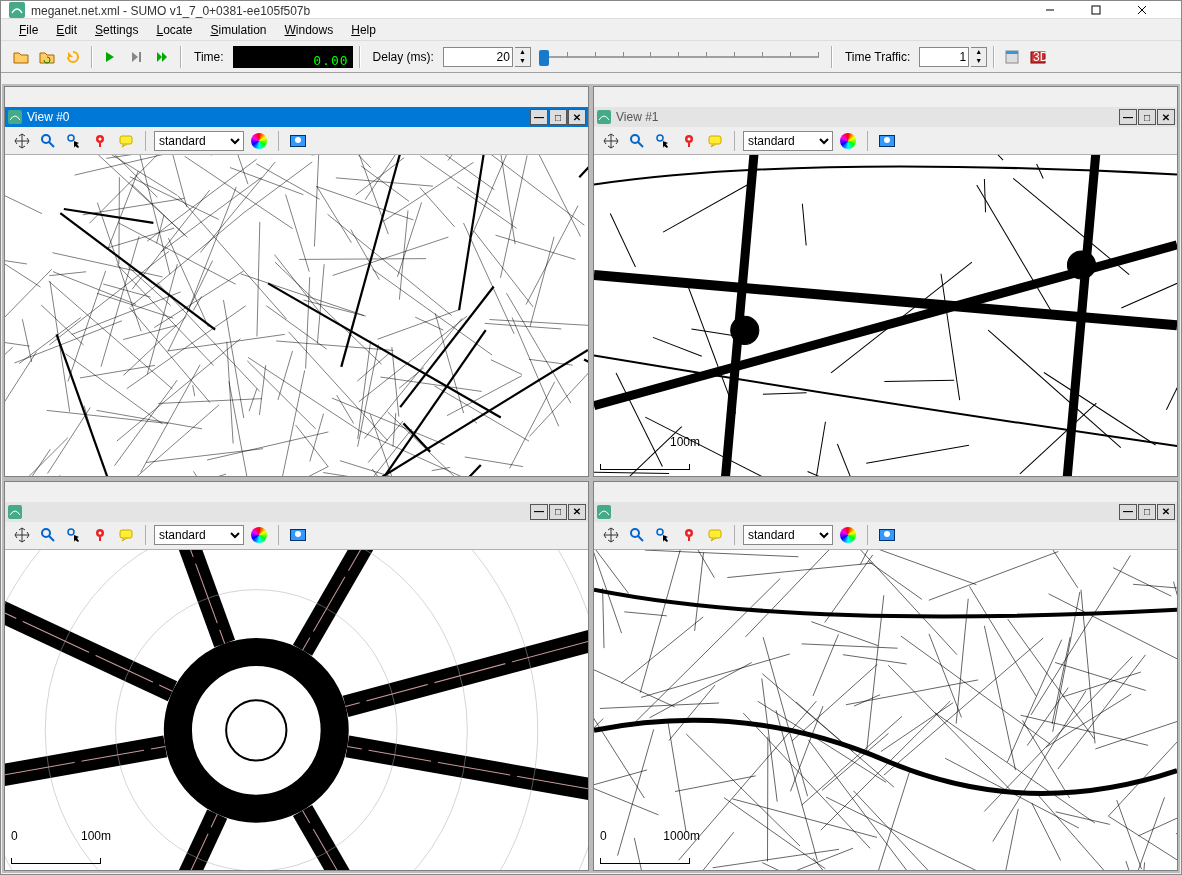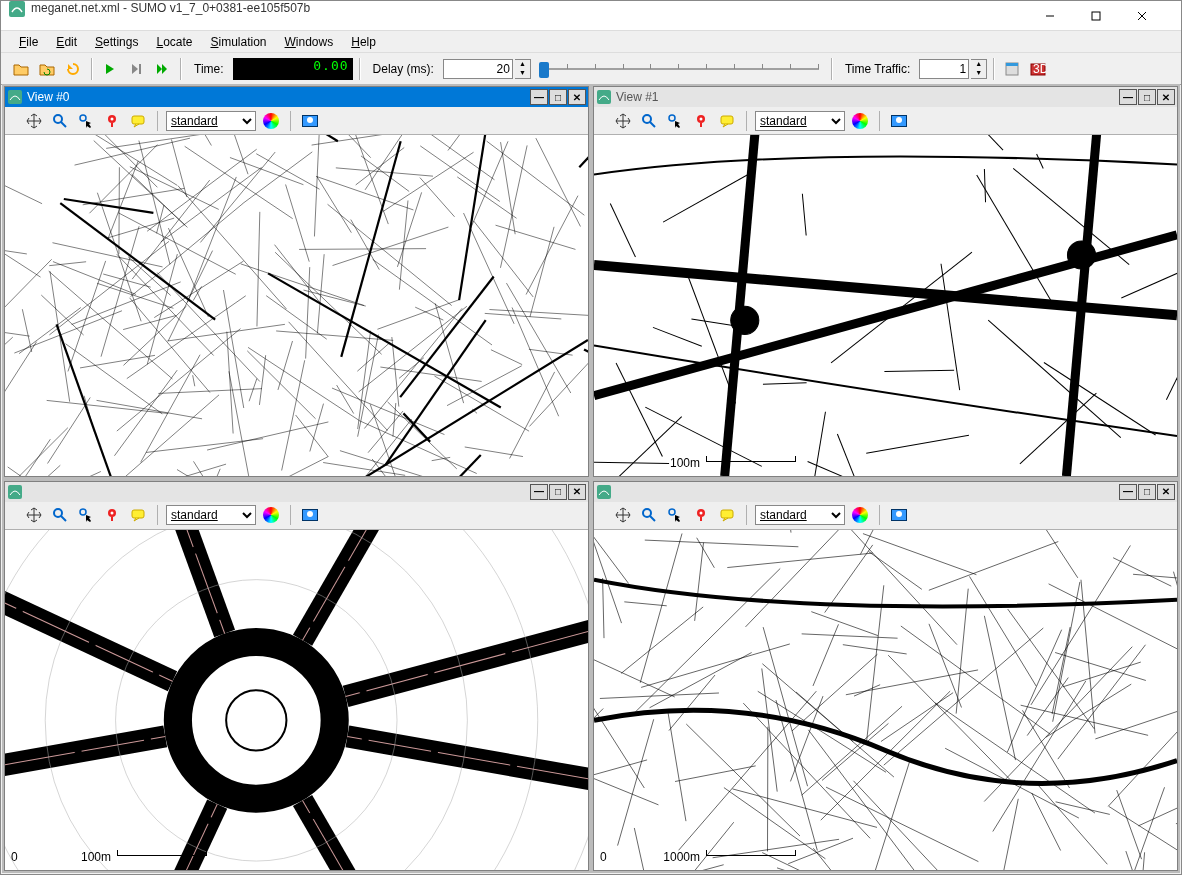--- a/index.html
+++ b/index.html
@@ -1,58 +1,58 @@
 <!DOCTYPE html>
 <html><head>
 <meta charset="utf-8">
 <style>
 * { box-sizing: border-box; margin: 0; padding: 0; font-family: "Segoe UI", Tahoma, sans-serif; font-size: 12px; }
 body { background: #f0f0f0; width: 1182px; height: 875px; overflow: hidden; border: 1px solid #888; }
 
-.titlebar { height: 30px; background: #fff; display: flex; align-items: flex-start; padding: 0 16px 0 8px; border-bottom: 1px solid #ddd; }
+.titlebar { height: 18px; background: #fff; display: flex; align-items: flex-end; padding: 0 16px 0 8px; border-bottom: 1px solid #ddd; }
 .titlebar .app-icon { width: 16px; height: 16px; margin-right: 6px; }
 .titlebar .title { flex: 1; color: #333; }
 .titlebar .win-controls { display: flex; height: 100%; }
 .titlebar .win-btn { width: 46px; height: 100%; display: flex; align-items: center; justify-content: center; cursor: default; }
 
 .menubar { height: 22px; background: #f0f0f0; display: flex; align-items: center; padding: 3px 10px; gap: 2px; border-bottom: 1px solid #ddd;}
 .menubar .menu-item { padding: 2px 8px; cursor: default; }
 .menubar .menu-item span { text-decoration: underline; }
 
 .toolbar { height: 32px; background: #f0f0f0; display: flex; align-items: center; padding: 2px 8px; gap: 2px; border-bottom: 1px solid #a0a0a0; }
 .toolbar .sep { width: 1px; height: 22px; background: #b0b0b0; margin: 0 4px; box-shadow: 1px 0 0 #fff;}
 .toolbar .tbtn { width: 24px; height: 24px; display: flex; align-items: center; justify-content: center; cursor: default; border: 1px solid transparent;}
 .toolbar .tlabel { margin: 0 7px; }
-.toolbar .lcd { background: #000; width: 120px; height: 22px; display: flex; align-items: flex-start; justify-content: flex-end; padding: 0 4px;}
+.toolbar .lcd { background: #000; width: 120px; height: 22px; display: flex; align-items: flex-end; justify-content: flex-end; padding: 0 4px;}
 .toolbar .lcd .digits { color: #0f0; font-family: monospace; font-size: 13px; letter-spacing:1px;}
 .toolbar input.num { width: 70px; height: 20px; text-align: right; padding-right: 2px; border: 1px solid #888; background:#fff;}
 .toolbar .spin { width: 16px; height: 20px; display: flex; flex-direction: column; border:1px solid #888; border-left:none;}
 .toolbar .spin div { flex:1; font-size:7px; line-height:8px; text-align:center; background:#eee; cursor:default;}
 .toolbar .slider-track { flex:0 0 280px; height: 18px; position: relative; margin: 0 6px; }
 .toolbar .slider-track .line { position:absolute; top:8px; left:0; right:0; height:2px; background:#a0a0a0;}
 .toolbar .slider-track .ticks { position:absolute; top:4px; left:0; right:0; height:10px; display:flex; justify-content:space-between;}
 .toolbar .slider-track .ticks span{ width:1px; height:5px; background:#888;}
 .toolbar .slider-track .thumb { position:absolute; top:2px; left:0; width:10px; height:16px; background:#1979ca; border-radius:2px;}
 
 .workspace { position: absolute; top: 84px; left: 2px; right: 2px; bottom: 2px; display: grid; grid-template-columns: 1fr 1fr; grid-template-rows: 1fr 1fr; gap: 4px; background:#bbb; padding:2px;}
 .pane { background: #f0f0f0; border: 1px solid #808080; display:flex; flex-direction:column; min-height:0;}
-.pane-title { height: 20px; display: flex; align-items: center; padding: 0 2px; font-size:12px; }
+.pane-title { height: 20px; display: flex; align-items: center; padding: 0 2px; font-size:12px;margin-top:20px; }
 .pane-title.active { background: #0078d7; color: #fff; }
 .pane-title.inactive { background: #e4e4e4; color:#555;justify-content:space-between;}
 .pane-title .pane-icon { width:16px; height:16px; margin-right:4px; display:flex;align-items:center;justify-content:center;}
 .pane-title .pane-label { flex:1; }
 .pane-title .pane-btns { display:flex; gap:0;}
 .pane-title .pane-btn { width:18px; height:16px; border:1px solid #555; background:#ddd; color:#000; display:flex;align-items:center;justify-content:center; font-size:10px; font-weight:bold; margin-left:1px;}
-.pane-toolbar { height: 28px; background:#efefef; border-bottom:1px solid #b0b0b0; display:flex; align-items:center; padding:2px 18px; gap:4px;text-decoration:underline;}
+.pane-toolbar { height: 28px; background:#efefef; border-bottom:1px solid #b0b0b0; display:flex; align-items:center; padding:2px 6px; gap:4px;}
 .pane-toolbar .pt-btn { width:22px; height:22px; display:flex; align-items:center; justify-content:center; cursor:default; border:1px solid transparent;}
 .pane-toolbar select { height:20px; width: 90px; border:1px solid #888; background:#fff; font-size:12px;}
 .pane-toolbar .pt-sep { width:1px; height:20px; background:#b0b0b0; margin:0 4px;}
 .canvas { flex:1; background:#fff; position:relative; overflow:hidden; min-height:0;}
 .canvas svg { width:100%; height:100%; display:block;}
-.scalebar { position:absolute; left:6px; bottom:6px; font-size:12px; color:#000; display:flex; flex-direction:row; gap:6px;}
+.scalebar { position:absolute; left:6px; bottom:6px; font-size:12px; color:#000; display:flex; flex-direction:column; gap:15px;}
 .scalebar .sb-line { height:6px; border-left:1px solid #000; border-right:1px solid #000; border-bottom:1px solid #000; width:90px;}
 .scalebar .sb-labels{ display:flex; justify-content:space-between; width:100px;}
 
 .color-wheel { width:16px; height:16px; border-radius:50%; background: conic-gradient(red,yellow,lime,cyan,blue,magenta,red);}
 .camera-ic { width:16px; height:12px; background:#39f; border:1px solid #036; position:relative;}
 .camera-ic::before{content:'';position:absolute;top:1px;left:4px;width:6px;height:6px;border-radius:50%;background:#fff;}
 </style>
 </head>
 <body>
 

